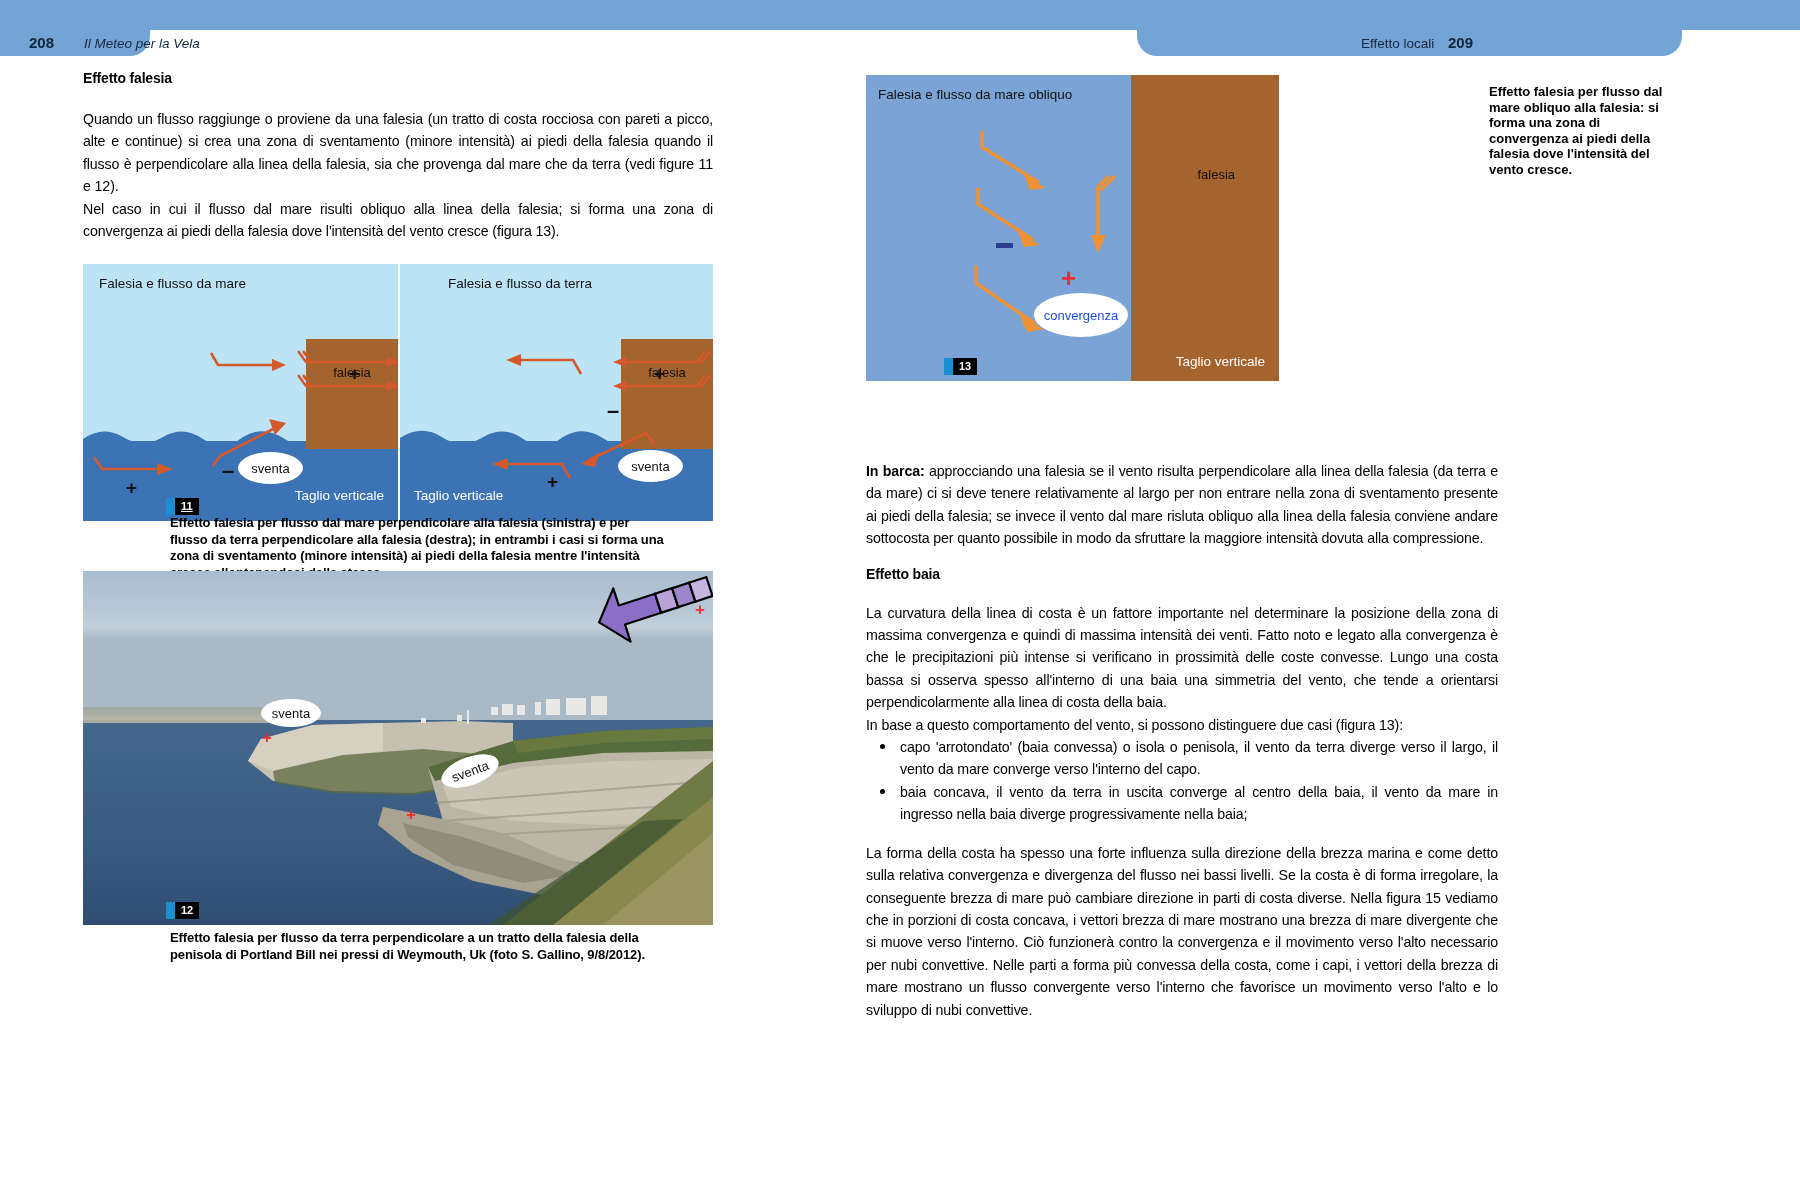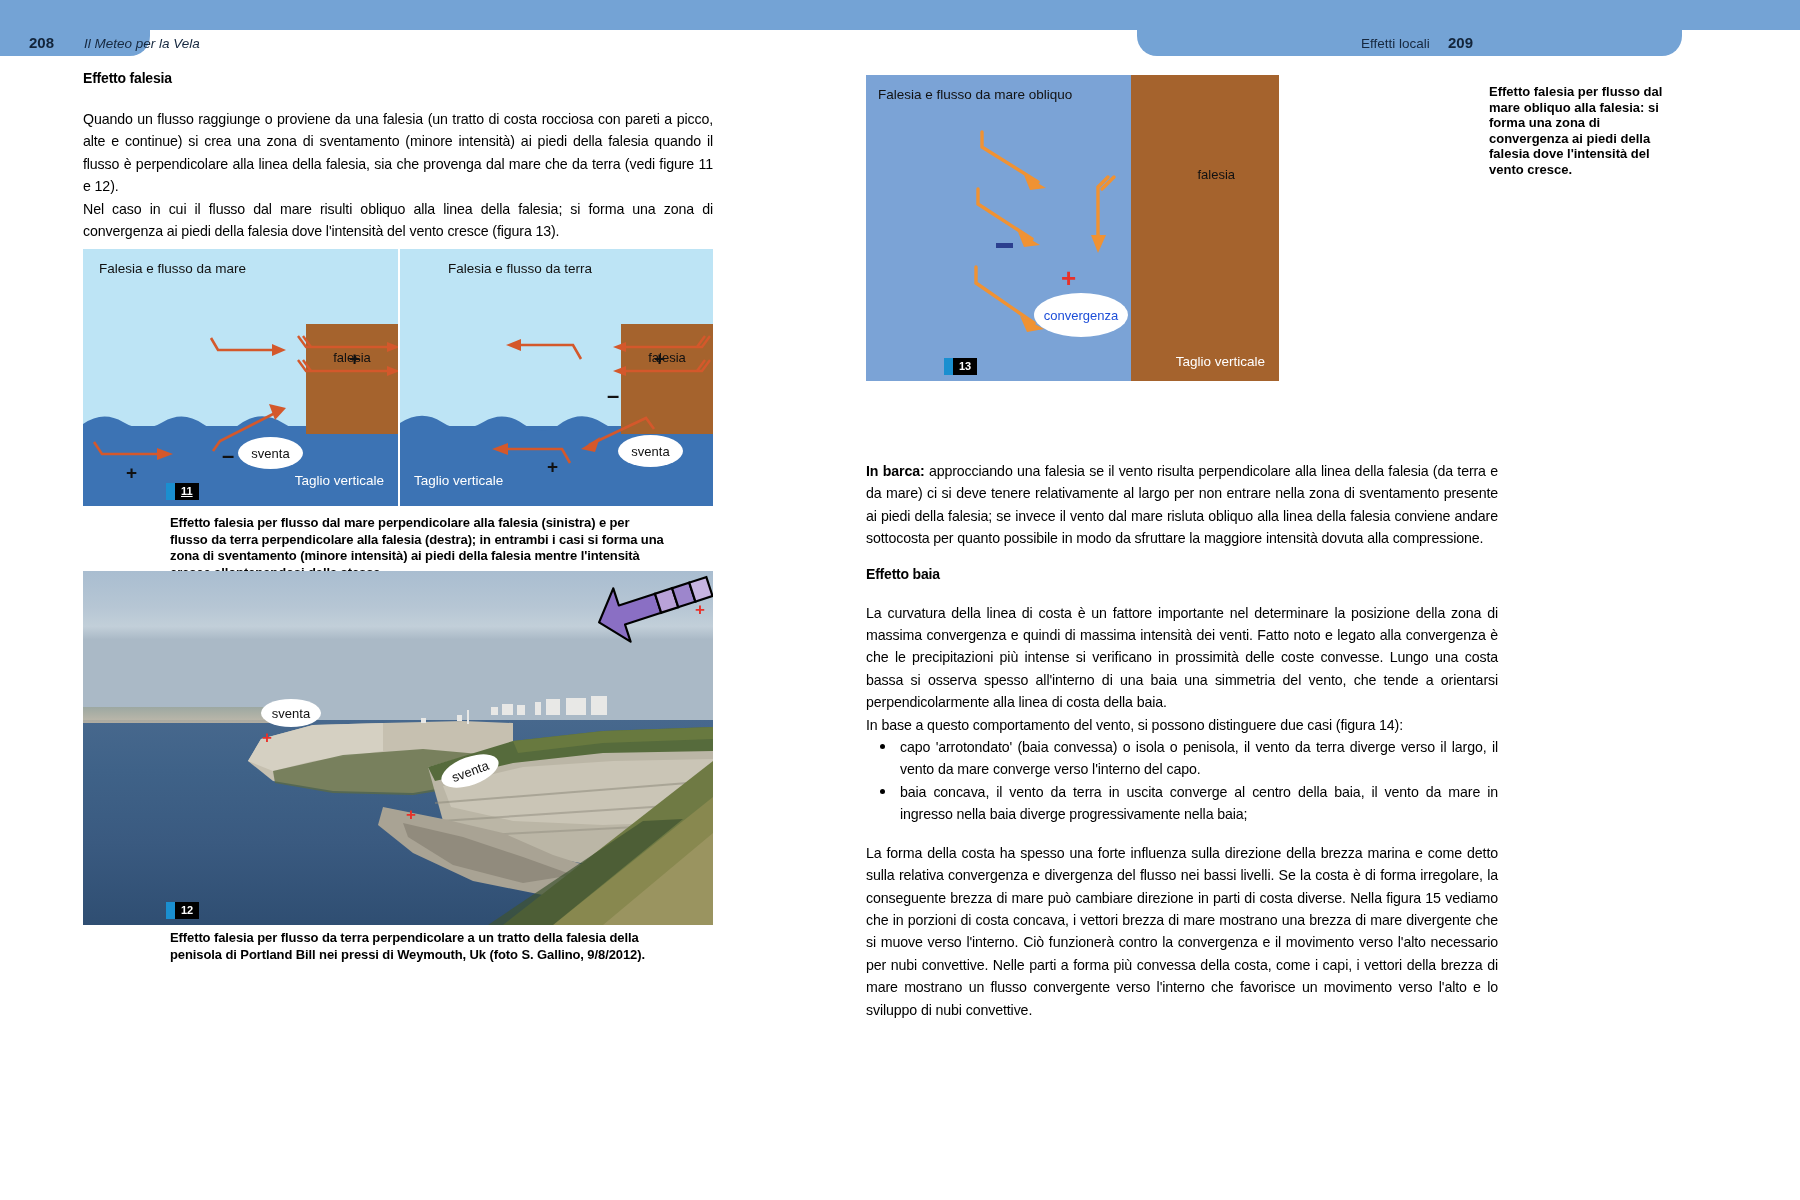--- a/index.html
+++ b/index.html
@@ -51,21 +51,21 @@
   }
   p.body {
     font-size:14.2px; line-height:22.4px; margin:0 0 0 0;
     text-align:justify; letter-spacing:-0.12px;
   }
   p.body.nojust { text-align:left; }
   .gap { height:16px; }
 
   
   .fig11 {
-    position:absolute; left:83px; top:249px; width:630px; height:257px;
+    position:absolute; left:83px; top:264px; width:630px; height:257px;
     overflow:hidden;
     padding-left:20px;
   }
   .f11-half {
     position:absolute; top:0; width:315px; height:257px; background:#bde4f5;
     overflow:hidden;
   }
   .f11-half.l { left:0; }
   .f11-half.r { left:315px; border-left:2px solid #ffffff; }
   .f11-title {
@@ -180,21 +180,21 @@
 <body>
 
 <div class="hdr-band left"></div>
 <div class="hdr-band right"></div>
 <div class="hdr-tab-left"></div>
 <div class="hdr-tab-right"></div>
 <div style="position:absolute;top:30px;left:150px;width:987px;height:26px;background:#fff;"></div>
 
 <div class="hdr-folio left">208</div>
 <div class="hdr-title left">Il Meteo per la Vela</div>
-<div class="hdr-title right">Effetti locali</div>
+<div class="hdr-title right">Effetto locali</div>
 <div class="hdr-folio right">209</div>
 
 <div class="col-left">
   <h2 class="sec">Effetto falesia</h2>
   <p class="body">Quando un flusso raggiunge o proviene da una falesia (un tratto di costa rocciosa con pareti a picco, alte e continue) si crea una zona di sventamento (minore intensità) ai piedi della falesia quando il flusso è perpendicolare alla linea della falesia, sia che provenga dal mare che da terra (vedi figure 11 e 12).</p>
   <p class="body">Nel caso in cui il flusso dal mare risulti obliquo alla linea della falesia; si forma una zona di convergenza ai piedi della falesia dove l'intensità del vento cresce (figura 13).</p>
 </div>
 
 <div class="fig11">
 
@@ -410,21 +410,21 @@
 
 <div class="fig13-caption">Effetto falesia per flusso dal mare obliquo alla falesia: si forma una zona di convergenza ai piedi della falesia dove l'intensità del vento cresce.</div>
 
 <div style="position:absolute;left:866px;top:460px;width:632px;">
   <p class="body"><b class="lead">In barca:</b><span> approcciando una falesia se il vento risulta perpendicolare alla linea della falesia (da terra e da mare) ci si deve tenere relativamente al largo per non entrare nella zona di sventamento presente ai piedi della falesia; se invece il vento dal mare risluta obliquo alla linea della falesia conviene andare sottocosta per quanto possibile in modo da sfruttare la maggiore intensità dovuta alla compressione.</span></p>
 
   <div class="gap"></div>
   <h2 class="sec" style="margin-bottom:20px;">Effetto baia</h2>
 
   <p class="body">La curvatura della linea di costa è un fattore importante nel determinare la posizione della zona di massima convergenza e quindi di massima intensità dei venti. Fatto noto e legato alla convergenza è che le precipitazioni più intense si verificano in prossimità delle coste convesse. Lungo una costa bassa si osserva spesso all'interno di una baia una simmetria del vento, che tende a orientarsi perpendicolarmente alla linea di costa della baia.</p>
-  <p class="body nojust">In base a questo comportamento del vento, si possono distinguere due casi (figura 14):</p>
+  <p class="body nojust">In base a questo comportamento del vento, si possono distinguere due casi (figura 13):</p>
 
   <ul class="bullets">
     <li><span class="dot"></span><span>capo 'arrotondato' (baia convessa) o isola o penisola, il vento da terra diverge verso il largo, il vento da mare converge verso l'interno del capo.</span></li>
     <li><span class="dot"></span><span>baia concava, il vento da terra in uscita converge al centro della baia, il vento da mare in ingresso nella baia diverge progressivamente nella baia;</span></li>
   </ul>
 
   <div class="gap"></div>
   <p class="body">La forma della costa ha spesso una forte influenza sulla direzione della brezza marina e come detto sulla relativa convergenza e divergenza del flusso nei bassi livelli. Se la costa è di forma irregolare, la conseguente brezza di mare può cambiare direzione in parti di costa diverse. Nella figura 15 vediamo che in porzioni di costa concava, i vettori brezza di mare mostrano una brezza di mare divergente che si muove verso l'interno. Ciò funzionerà contro la convergenza e il movimento verso l'alto necessario per nubi convettive. Nelle parti a forma più convessa della costa, come i capi, i vettori della brezza di mare mostrano un flusso convergente verso l'interno che favorisce un movimento verso l'alto e lo sviluppo di nubi convettive.</p>
 </div>
 

